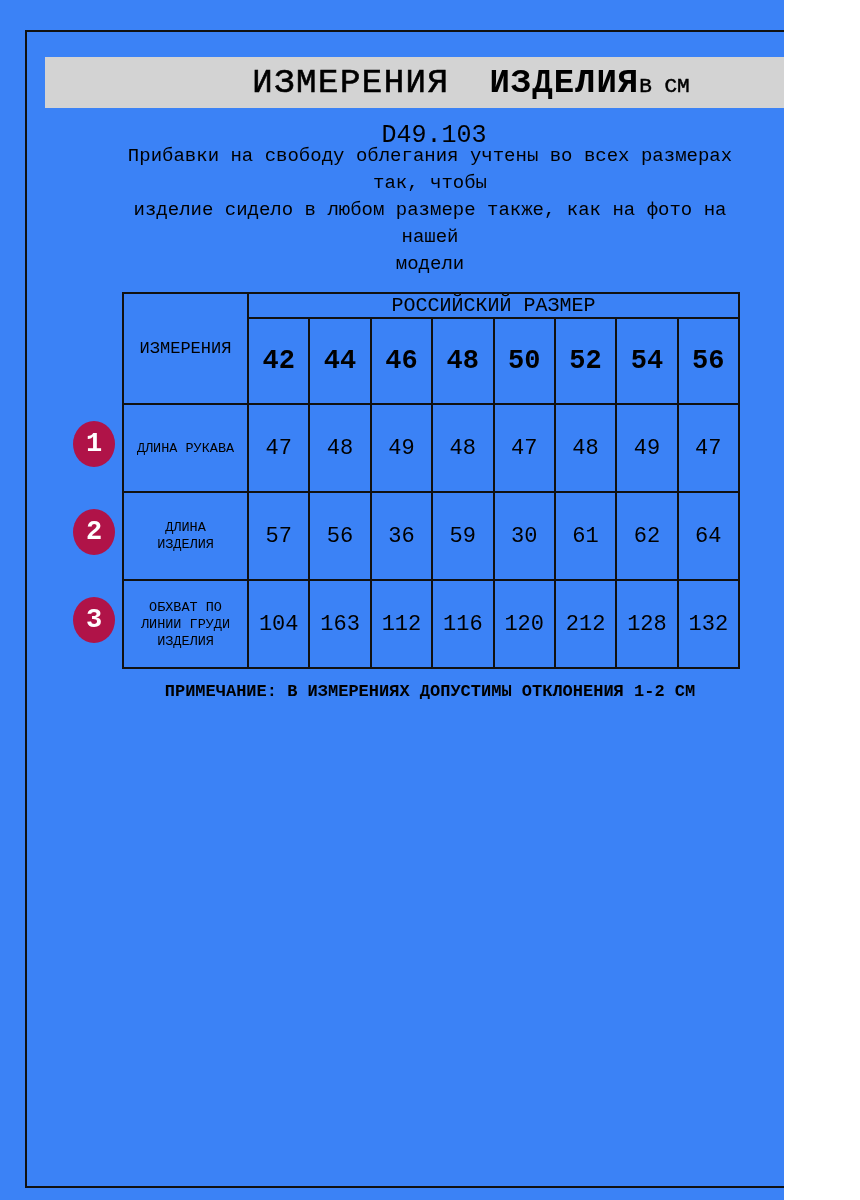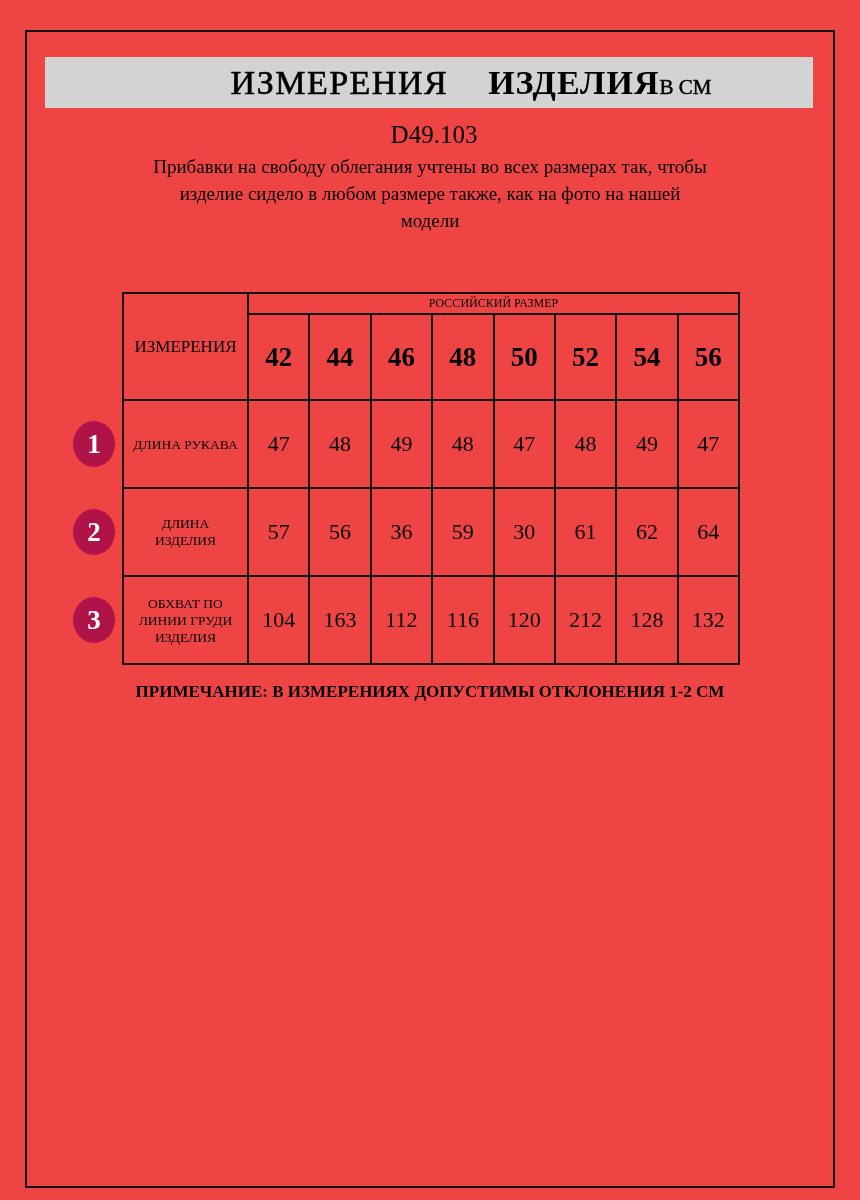--- a/index.html
+++ b/index.html
@@ -1,54 +1,54 @@
 <!DOCTYPE html>
 <html><head>
 <meta charset="utf-8">
 <style>
   html,body{margin:0;padding:0;background:#ffffff;}
   .page{
-    position:relative;width:860px;height:1200px;background:#ef4444;
-    font-family:Liberation Serif, serif;color:#000;
+    position:relative;width:784px;height:1200px;background:#3b82f6;
+    font-family:Liberation Mono, monospace;color:#000;
     overflow:hidden;
   }
   .page-border{
     position:absolute;left:25px;top:30px;width:810px;height:1158px;
     border:2px solid #111;box-sizing:border-box;
   }
   .header-band{
     position:absolute;left:45px;top:57px;width:768px;height:51px;
     background:#d3d3d3;display:flex;align-items:center;justify-content:center;
   }
   .title-group{display:flex;align-items:baseline;transform:translateX(42px);}
   .title-w1{font-size:34px;font-weight:normal;letter-spacing:1.5px;-webkit-text-stroke:0.6px #000;}
   .title-w2{font-size:34px;font-weight:bold;margin-left:40px;letter-spacing:1px;}
   .title-unit{font-size:21px;font-weight:normal;-webkit-text-stroke:0.5px #000;}
   .product-code{
     position:absolute;left:4px;top:121px;width:860px;text-align:center;
     font-size:25px;
   }
   .description{
-    position:absolute;left:110px;top:153px;width:640px;text-align:center;
+    position:absolute;left:110px;top:143px;width:640px;text-align:center;
     font-size:19px;line-height:27px;white-space:pre-line;
   }
   table.size-table{
     position:absolute;left:122px;top:292px;width:618px;
     border-collapse:collapse;table-layout:fixed;
   }
   table.size-table td{
     border:2px solid #111;text-align:center;vertical-align:middle;
     padding:0;box-sizing:border-box;
   }
   col.c-label{width:125px;}
   tr.tr-group{height:21px;}
   tr.tr-sizes{height:86px;}
   tr.tr-data{height:88px;}
   td.cell-corner{font-size:17px;}
-  td.cell-group{font-size:12px;margin-left:13px;}
+  td.cell-group{font-size:20px;margin-left:13px;}
   td.cell-size{font-size:27px;font-weight:bold;}
   td.cell-label{font-size:13.5px;white-space:pre-line;line-height:17px;padding:0 3px;}
   td.cell-val{font-size:22px;}
   .badge{
     position:absolute;left:73px;width:42px;height:46px;border-radius:50%;
     display:flex;align-items:center;justify-content:center;
     color:#fff;font-size:27px;font-weight:bold;
   }
   .badge-1{top:421px;}
   .badge-2{top:509px;}

